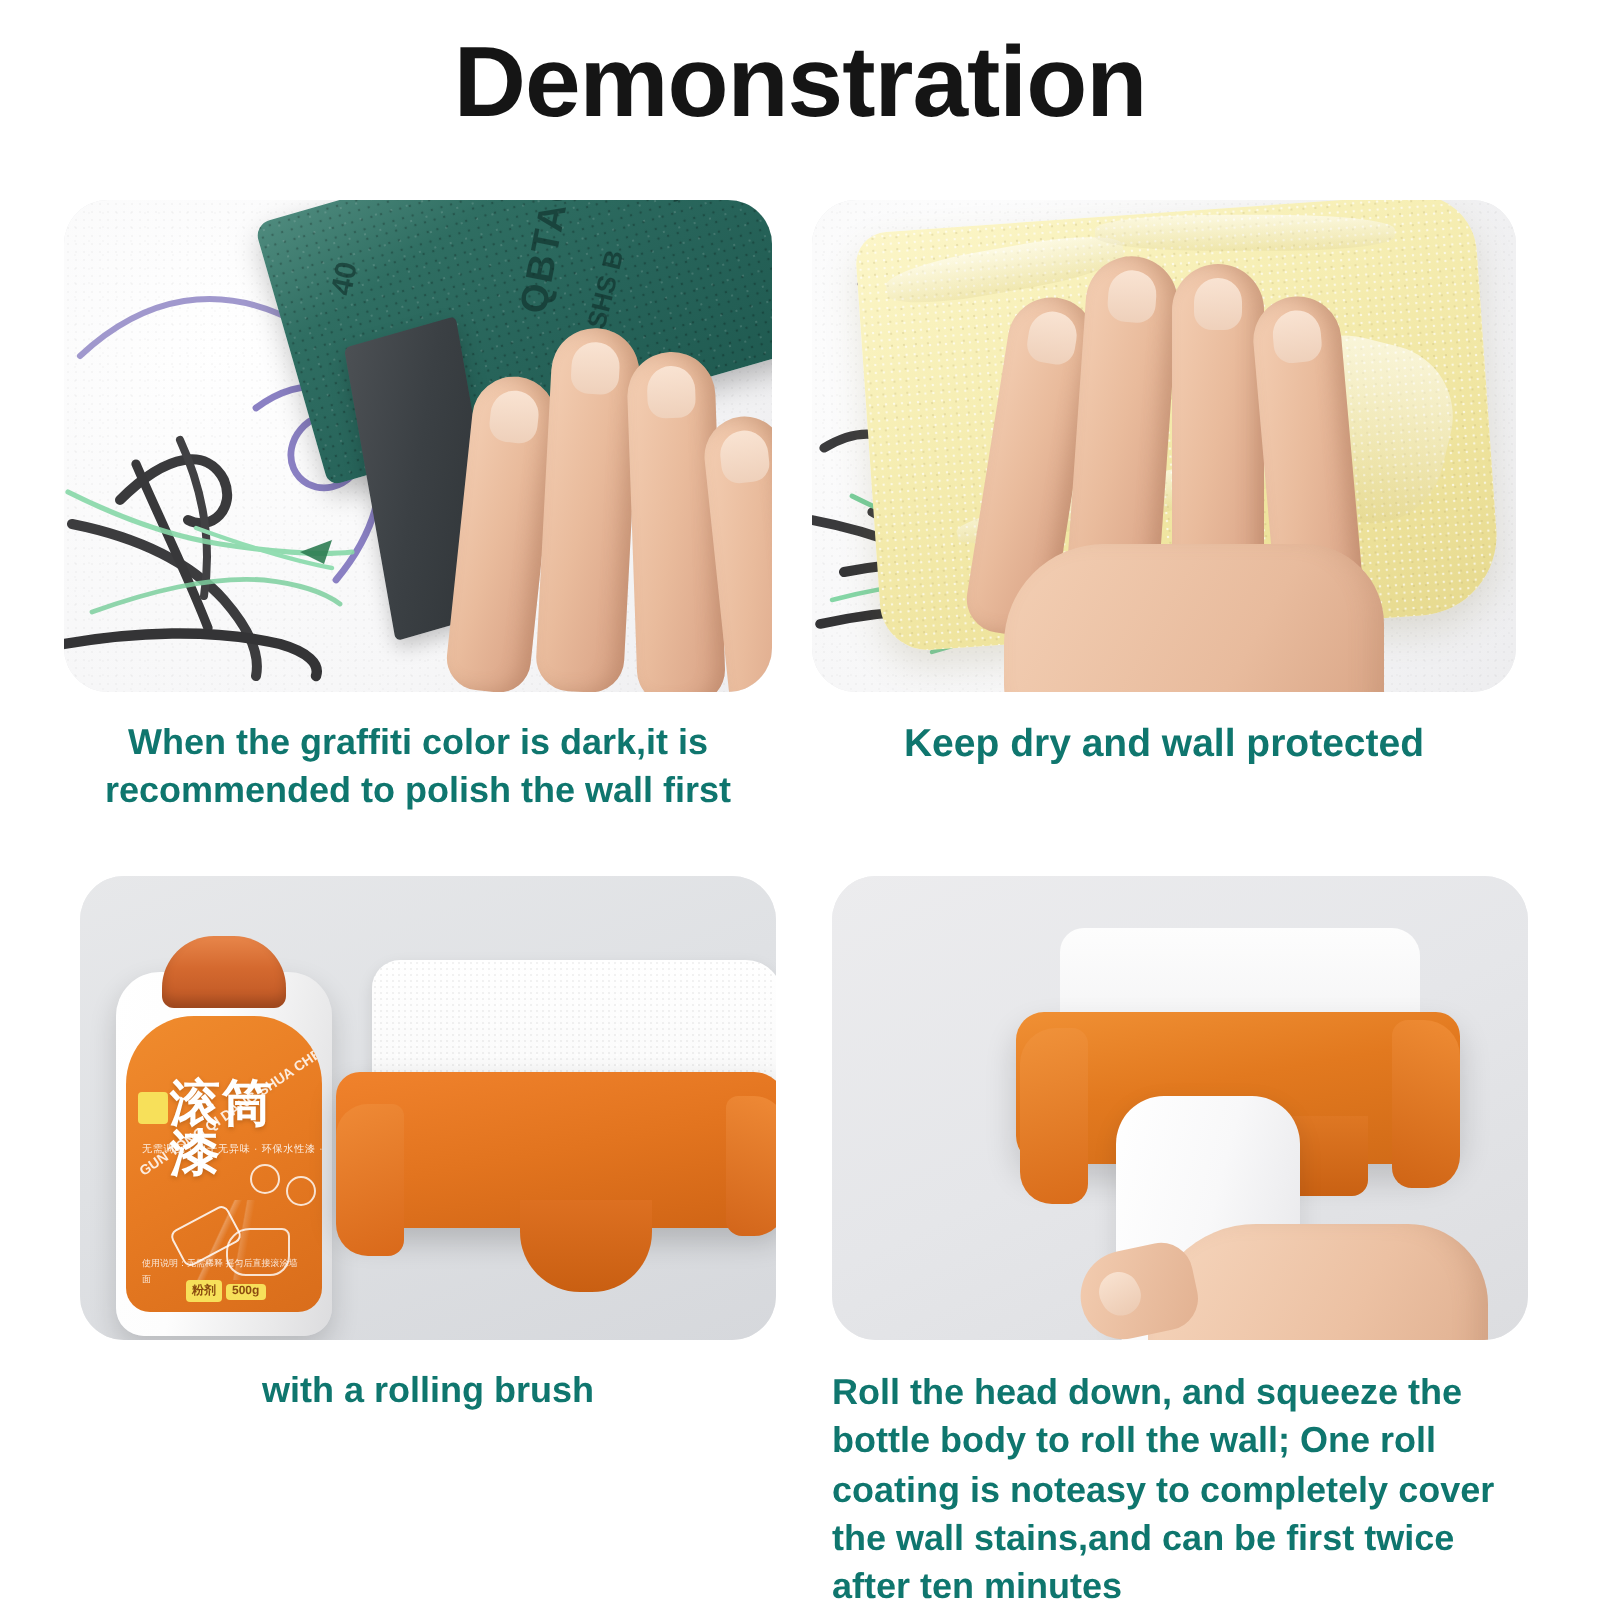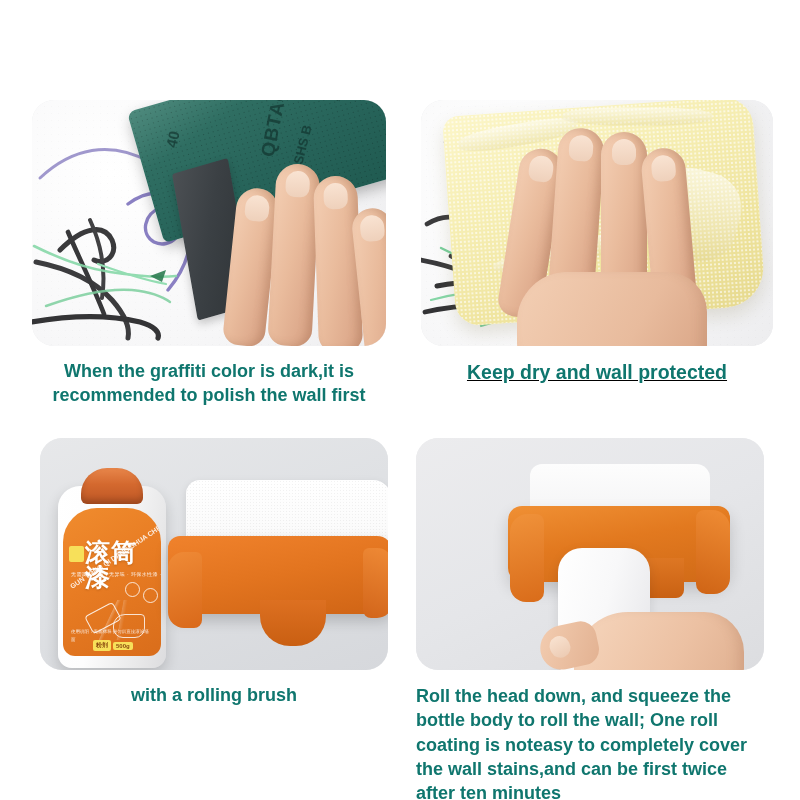--- a/index.html
+++ b/index.html
@@ -33,21 +33,21 @@
     font-weight: bold;
     color: #151515;
     letter-spacing: -0.5px;
     line-height: 1.1;
   }
 
   
   .cell { position: absolute; }
 
   .cell-r1c1 { left: 32px;  top: 100px; width: 354px; }
-  .cell-r1c2 { left: 421px; top: 100px; width: 352px; text-decoration: underline; }
+  .cell-r1c2 { left: 406px; top: 100px; width: 352px; }
   .cell-r2c1 { left: 40px;  top: 438px; width: 348px; }
   .cell-r2c2 { left: 416px; top: 438px; width: 348px; }
 
   .photo {
     position: relative;
     width: 100%;
     border-radius: 22px;
     overflow: hidden;
     background: #e9eaec;
   }
@@ -440,20 +440,21 @@
     background: linear-gradient(180deg, #f9e4d3 0%, #edcdb6 100%);
     transform: rotate(-16deg);
     opacity: .9;
   }
 </style>
 </head>
 <body>
 
 <div id="page">
 
+  <div class="page-title">Demonstration</div>
 
   <div class="cell cell-r1c1">
     <div class="photo h1">
       <div class="wall-bg"></div>
       <div class="wall-grain"></div>
 
       <svg class="scrib" style="left:0;top:0;width:354px;height:246px">
         <path d="M8 78 C 40 48, 78 40, 118 62 C 150 80, 168 104, 176 126" stroke="#8f86c4" stroke-width="3" fill="none" stroke-linecap="round" opacity="0.85"></path>
         <path d="M96 104 C 120 86, 144 92, 150 112 C 156 132, 138 150, 122 142 C 108 134, 112 114, 128 108
                  C 146 102, 160 120, 158 142 C 156 162, 146 178, 136 190" stroke="#7d72bd" stroke-width="3.4" fill="none" stroke-linecap="round" opacity="0.9"></path>

